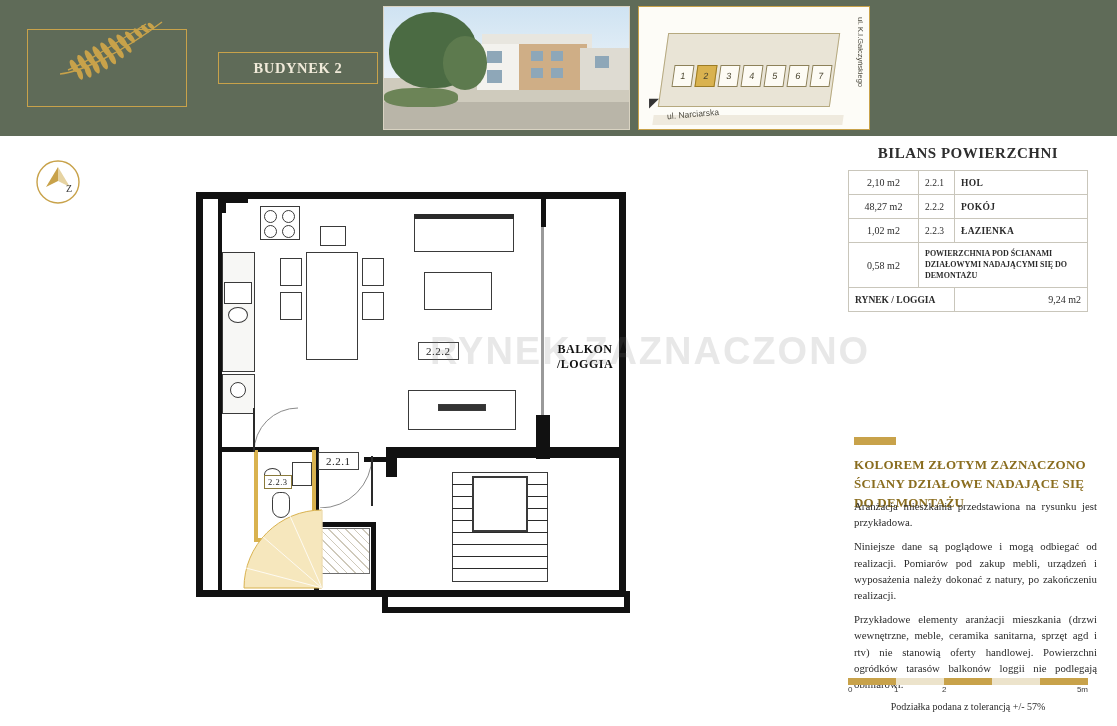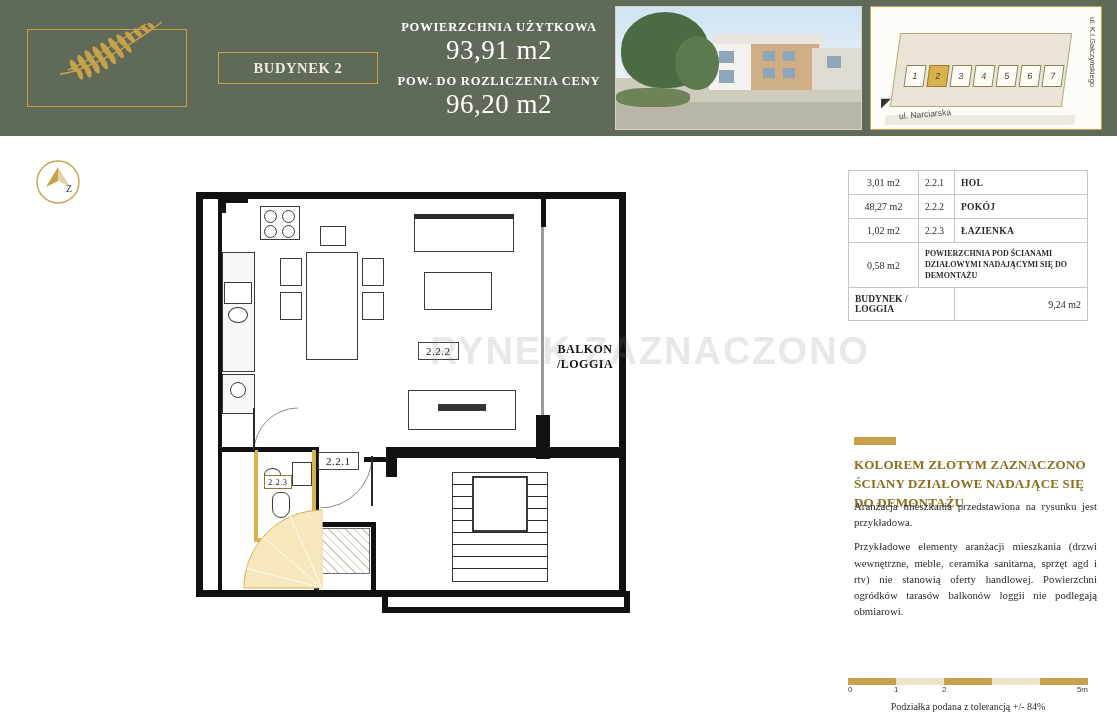--- a/index.html
+++ b/index.html
@@ -194,26 +194,20 @@
             <ellipse cx="78" cy="34" rx="2.4" ry="5.4" transform="rotate(-34 78 34)"></ellipse>
           </g>
         </svg>
       </div>
     </div>
 
     <div class="hdr-info">
       <div class="info-row">BUDYNEK 2</div>
     </div>
 
-    <div class="hdr-area">
-      <div class="area-label">POWIERZCHNIA UŻYTKOWA</div>
-      <div class="area-value">93,91 m2</div>
-      <div class="area-label">POW. DO ROZLICZENIA CENY</div>
-      <div class="area-value second">96,20 m2</div>
-    </div>
 
     <div class="hdr-photo">
       <div class="ph-sky"></div>
       <div class="ph-ground"></div>
       <div class="ph-b1"></div>
       <div class="ph-b3"></div>
       <div class="ph-b2"></div>
       <div class="ph-b4"></div>
       <div class="ph-win" style="left:60%;top:36%;width:5%;height:8%;"></div>
       <div class="ph-win" style="left:68%;top:36%;width:5%;height:8%;"></div>
@@ -239,71 +233,73 @@
         <div class="map-unit">5</div>
         <div class="map-unit">6</div>
         <div class="map-unit">7</div>
       </div>
       <div class="map-arrow">◤</div>
       <div class="map-street-b">ul. Narciarska</div>
       <div class="map-street-r">ul. K.I.Gałczyńskiego</div>
     </div>
   </div>
 
+  <div class="bilans-title">BILANS POWIERZCHNI</div>
 
   <table class="bilans">
     <tbody>
       <tr>
-        <td class="b-area">3,01 m2</td>
+        <td class="b-area">2,10 m2</td>
         <td class="b-code">2.2.1</td>
         <td class="b-name">HOL</td>
       </tr>
       <tr>
         <td class="b-area">48,27 m2</td>
         <td class="b-code">2.2.2</td>
         <td class="b-name">POKÓJ</td>
       </tr>
       <tr>
         <td class="b-area">1,02 m2</td>
         <td class="b-code">2.2.3</td>
         <td class="b-name">ŁAZIENKA</td>
       </tr>
       <tr>
         <td class="b-area">0,58 m2</td>
         <td class="b-note" colspan="2">POWIERZCHNIA POD ŚCIANAMI DZIAŁOWYMI NADAJĄCYMI SIĘ DO DEMONTAŻU</td>
       </tr>
       <tr>
-        <td class="b-balkon" colspan="2">BUDYNEK / LOGGIA</td>
+        <td class="b-balkon" colspan="2">RYNEK / LOGGIA</td>
         <td class="b-balkon-val">9,24 m2</td>
       </tr>
     </tbody>
   </table>
 
   <div class="gold-bar"></div>
   <div class="note-title">KOLOREM ZŁOTYM ZAZNACZONO ŚCIANY DZIAŁOWE NADAJĄCE SIĘ DO DEMONTAŻU</div>
   <div class="note-body">
     <p>Aranżacja mieszkania przedstawiona na rysunku jest przykładowa.</p>
+    <p>Niniejsze dane są poglądowe i mogą odbiegać od realizacji. Pomiarów pod zakup mebli, urządzeń i wyposażenia należy dokonać z natury, po zakończeniu realizacji.</p>
     <p>Przykładowe elementy aranżacji mieszkania (drzwi wewnętrzne, meble, ceramika sanitarna, sprzęt agd i rtv) nie stanowią oferty handlowej. Powierzchni ogródków tarasów balkonów loggii nie podlegają obmiarowi.</p>
   </div>
 
   <div class="scale-wrap">
     <div class="scale-bar">
       <div class="scale-seg d"></div>
       <div class="scale-seg l"></div>
       <div class="scale-seg d"></div>
       <div class="scale-seg l"></div>
       <div class="scale-seg d"></div>
     </div>
     <div class="scale-ticks">
       <span style="left:0">0</span>
       <span style="left:46px">1</span>
       <span style="left:94px">2</span>
       <span style="right:0">5m</span>
     </div>
-    <div class="scale-note">Podziałka podana z tolerancją +/- 84%</div>
+    <div class="scale-note">Podziałka podana z tolerancją +/- 57%</div>
   </div>
 
   <div class="north">
     <svg width="44" height="44" viewBox="0 0 44 44">
       <circle cx="22" cy="22" r="21" fill="none" stroke="#c8a24a" stroke-width="1.4"></circle>
       <path d="M22 7 L10 27 L22 21 Z" fill="#c8a24a"></path>
       <path d="M22 7 L34 27 L22 21 Z" fill="#e6d3a2"></path>
       <text x="30" y="32" font-size="10" fill="#3a3a3a" font-family="Liberation Serif, serif">Z</text>
     </svg>
   </div>

